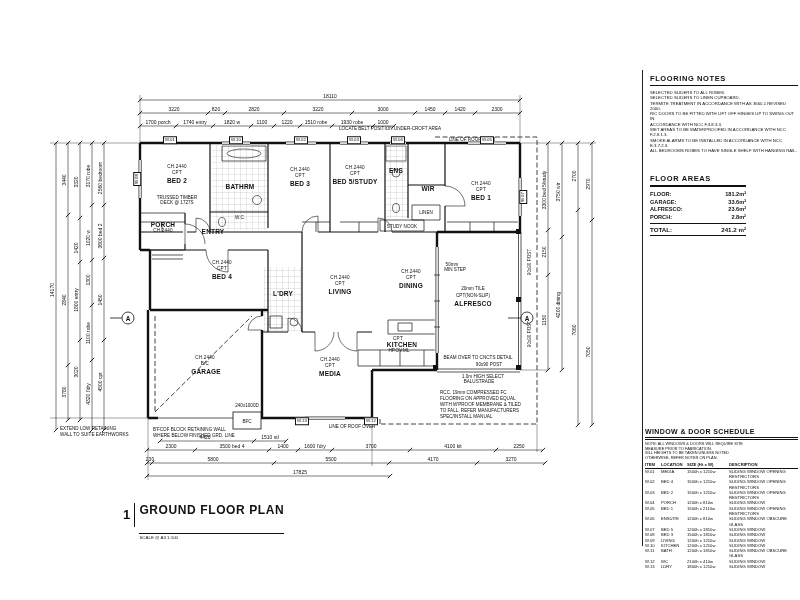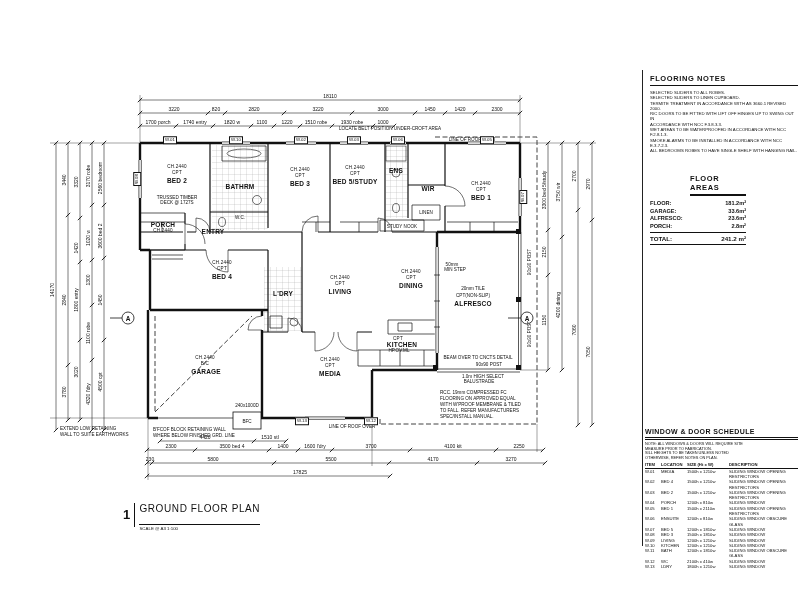--- a/index.html
+++ b/index.html
@@ -30,21 +30,21 @@
   .srow{display:flex;font-size:4.2px;line-height:5.3px;}
   .srow span:nth-child(1){width:16px;}
   .srow span:nth-child(2){width:26px;}
   .srow span:nth-child(3){width:42px;}
   .srow span:nth-child(4){flex:1;}
   .shead{font-weight:bold;border-bottom:.5px solid #111;margin-top:2px;}
   
   #tb{position:absolute;left:123px;top:503px;display:flex;align-items:flex-start;}
   .tb-num{font-size:13px;font-weight:bold;margin-right:4px;line-height:24px;}
   .tb-bar{width:1.2px;height:24px;background:#111;margin-right:4px;}
-  .tb-title{font-size:10px;font-weight:normal;letter-spacing:.6px;border-bottom:1.4px solid #111;padding-bottom:10px;}
+  .tb-title{font-size:12px;font-weight:bold;letter-spacing:.6px;border-bottom:1.4px solid #111;padding-bottom:16px;}
   .tb-scale{font-size:4.4px;margin-top:1px;}
 </style>
 </head>
 <body>
 
 <svg id="plan-svg" width="800" height="600" viewBox="0 0 800 600">
   <defs>
     <pattern id="tile" width="6" height="6" patternUnits="userSpaceOnUse">
       <path d="M6 0H0V6" fill="none" stroke="#aaa" stroke-width="0.5"></path>
     </pattern>
@@ -314,21 +314,21 @@
       <div class="gn-line">TERMITE TREATMENT IN ACCORDANCE WITH AS 3660.1 REVISED 2000.</div>
       <div class="gn-line">R/C DOORS TO BE FITTED WITH LIFT OFF HINGES UP TO SWING OUT IN</div>
       <div class="gn-line">ACCORDANCE WITH NCC F.3.8.3.3.</div>
       <div class="gn-line">WET AREAS TO BE WATERPROOFED IN ACCORDANCE WITH NCC F.2.8.1.3.</div>
       <div class="gn-line">SMOKE ALARMS TO BE INSTALLED IN ACCORDANCE WITH NCC E.3.7.2.3.</div>
       <div class="gn-line">ALL BEDROOMS ROBES TO HAVE SINGLE SHELF WITH HANGING RAIL.</div>
     </div>
 </div>
 
 <div class="panel-sec" id="fa">
-  <div class="sec-title" style="border-bottom-width:2px;margin-left:40px;">FLOOR AREAS</div>
+  <div class="sec-title" style="border-bottom-width:2px;">FLOOR AREAS</div>
   <div id="fa-rows">
       <div class="fa-row">
         <span>FLOOR:</span>
         <span>181.2m²</span>
       </div>
       <div class="fa-row">
         <span>GARAGE:</span>
         <span>33.6m²</span>
       </div>
       <div class="fa-row">

